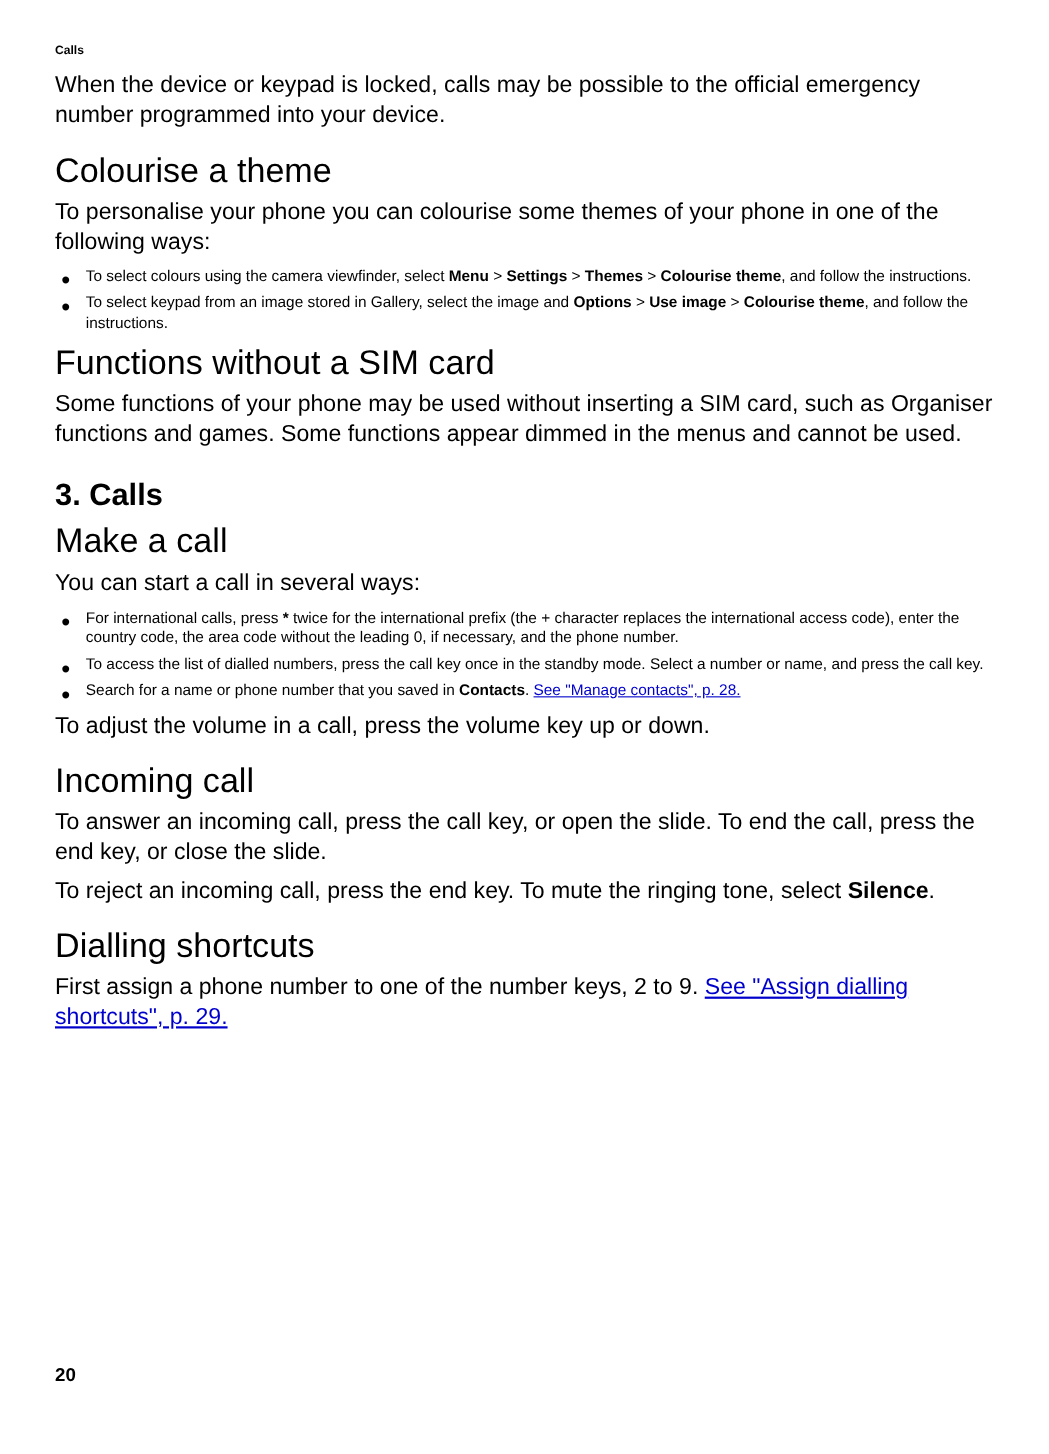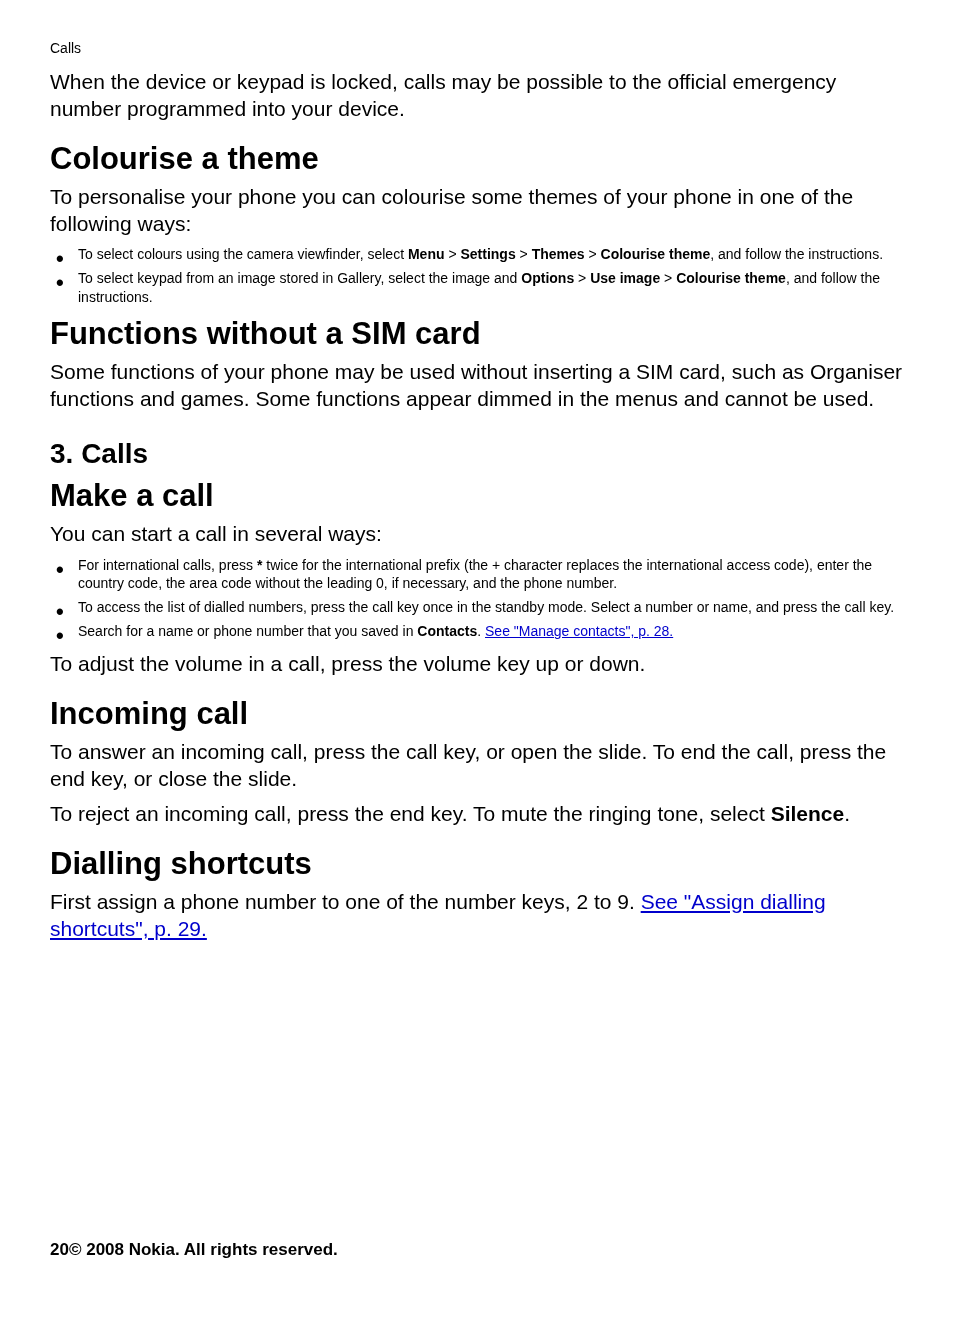--- a/index.html
+++ b/index.html
@@ -10,37 +10,37 @@
     body {
       font-family: Arial, Helvetica, sans-serif;
       background: #fff;
       width: 954px;
       height: 1322px;
       padding: 40px 50px 30px 50px;
       position: relative;
       color: #000;
     }
     .header-label {
-      font-size: 14px;
-      font-weight: normal;
+      font-size: 11px;
+      font-weight: bold;
       margin-bottom: 12px;
     }
     .body-text {
       font-size: 21px;
       line-height: 1.3;
       margin-bottom: 18px;
     }
     .body-text-tight {
       font-size: 21px;
       line-height: 1.3;
       margin-bottom: 8px;
     }
     h2 {
       font-size: 31px;
-      font-weight: bold;
+      font-weight: normal;
       margin-bottom: 6px;
       margin-top: 8px;
     }
     h1.chapter {
       font-size: 28px;
       font-weight: bold;
       margin-top: 26px;
       margin-bottom: 4px;
     }
     ul {
@@ -127,14 +127,13 @@
   <span>To reject an incoming call, press the end key. To mute the ringing tone, select </span><span class="bold">Silence</span><span>.</span>
 </p>
 
 <h2>Dialling shortcuts</h2>
 <p class="body-text">
   <span>First assign a phone number to one of the number keys, 2 to 9. </span><span class="link">See "Assign dialling shortcuts", p. 29.</span>
 </p>
 
 <div class="footer">
   <span>20</span>
-  <span>© 2008 Nokia. All rights reserved.</span>
 </div>
 
 </body></html>

